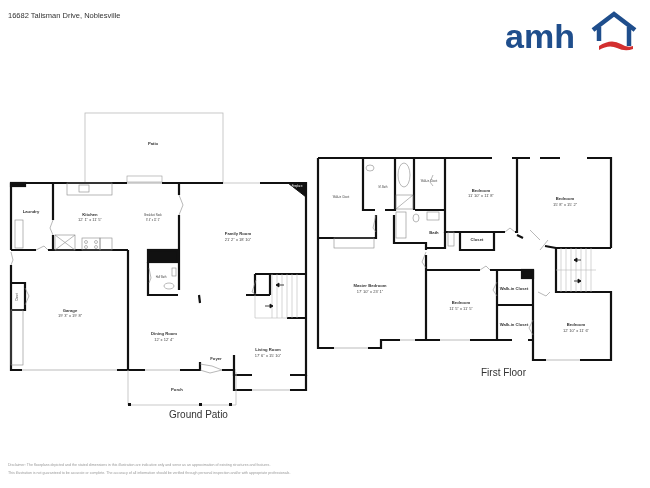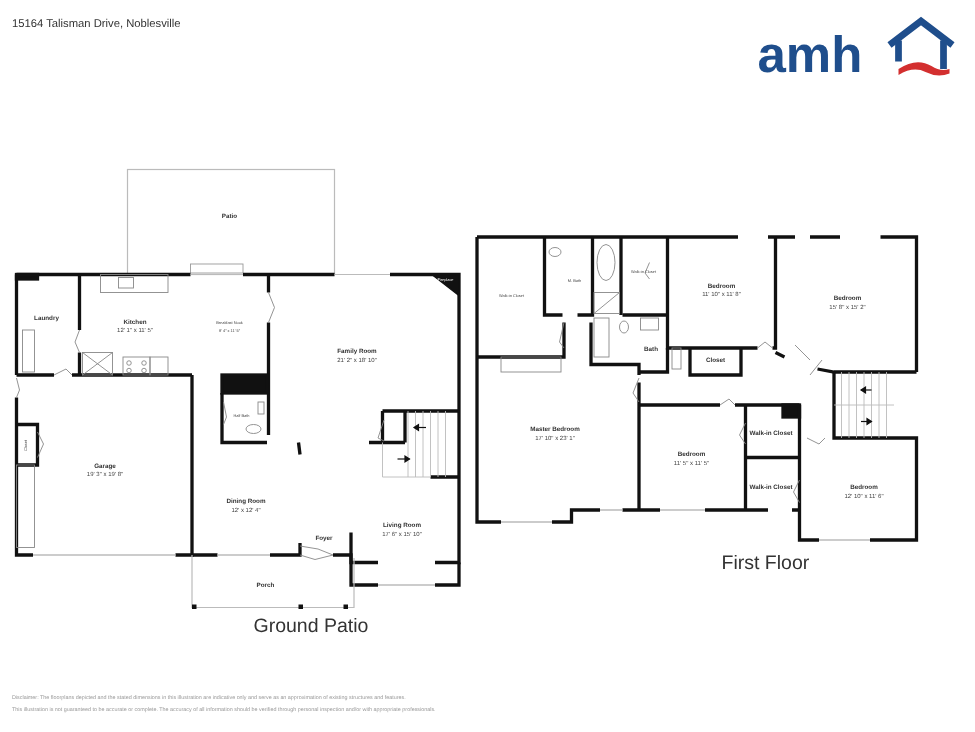--- a/index.html
+++ b/index.html
@@ -1,30 +1,30 @@
 <!DOCTYPE html>
 <html><head>
 <meta charset="utf-8">
 <style>
   html, body { margin:0; padding:0; background:#ffffff; }
   body { width:650px; height:488px; position:relative; overflow:hidden; font-family:"Liberation Sans", sans-serif; color:#222; }
   .address { position:absolute; left:8px; top:11px; font-size:7.5px; color:#333; }
   .logo { position:absolute; left:503px; top:8px; width:135px; height:46px; }
   .plan { position:absolute; left:0; top:0; width:650px; height:488px; }
-  .floor-label { position:absolute; font-size:13px; color:#333;padding-left:34px; }
+  .floor-label { position:absolute; font-size:10px; color:#333;padding-left:34px; }
   .disclaimer { position:absolute; left:8px; font-size:3.6px; color:#999; white-space:nowrap; }
   svg text { font-family:"Liberation Sans", sans-serif; }
   .rl { font-size:4.2px; font-weight:bold; fill:#333; text-anchor:middle; }
   .rd { font-size:4px; fill:#444; text-anchor:middle; }
   .sm { font-size:2.6px; fill:#444; text-anchor:middle; }
 </style>
 </head>
 <body>
 
-<div class="address">15164 Talisman Drive, Noblesville</div>
+<div class="address">16682 Talisman Drive, Noblesville</div>
 
 <svg class="logo" viewBox="0 0 135 46">
   <text x="2" y="40" font-size="34" font-weight="bold" fill="#1f4e8c" font-family="Liberation Sans, sans-serif">amh</text>
   <g>
     <polyline points="90,22 111,6 132,22" fill="none" stroke="#1f4e8c" stroke-width="4.5" stroke-linejoin="miter"></polyline>
     <line x1="96" y1="19" x2="96" y2="33" stroke="#1f4e8c" stroke-width="4.5"></line>
     <line x1="126" y1="19" x2="126" y2="38" stroke="#1f4e8c" stroke-width="4.5"></line>
     <path d="M 96 38 Q 108 30 118 36 Q 124 40 130 38 L 130 41 Q 122 44 114 40 Q 106 36 96 42 Z" fill="#d32f2f"></path>
   </g>
 </svg>

